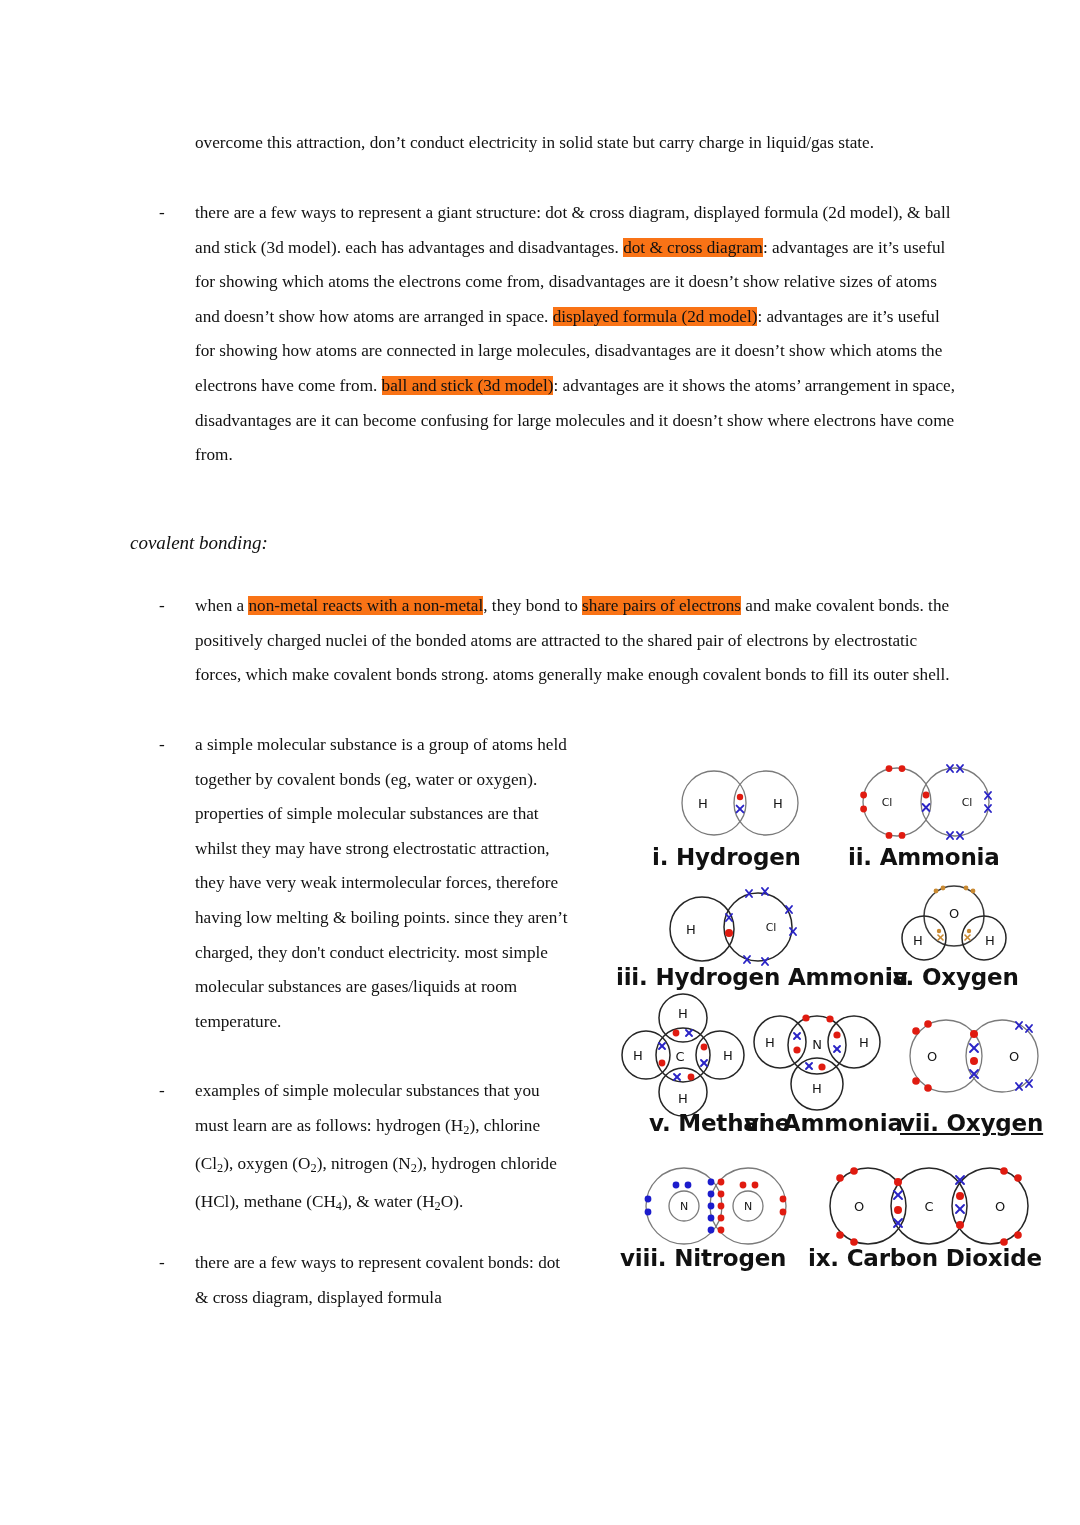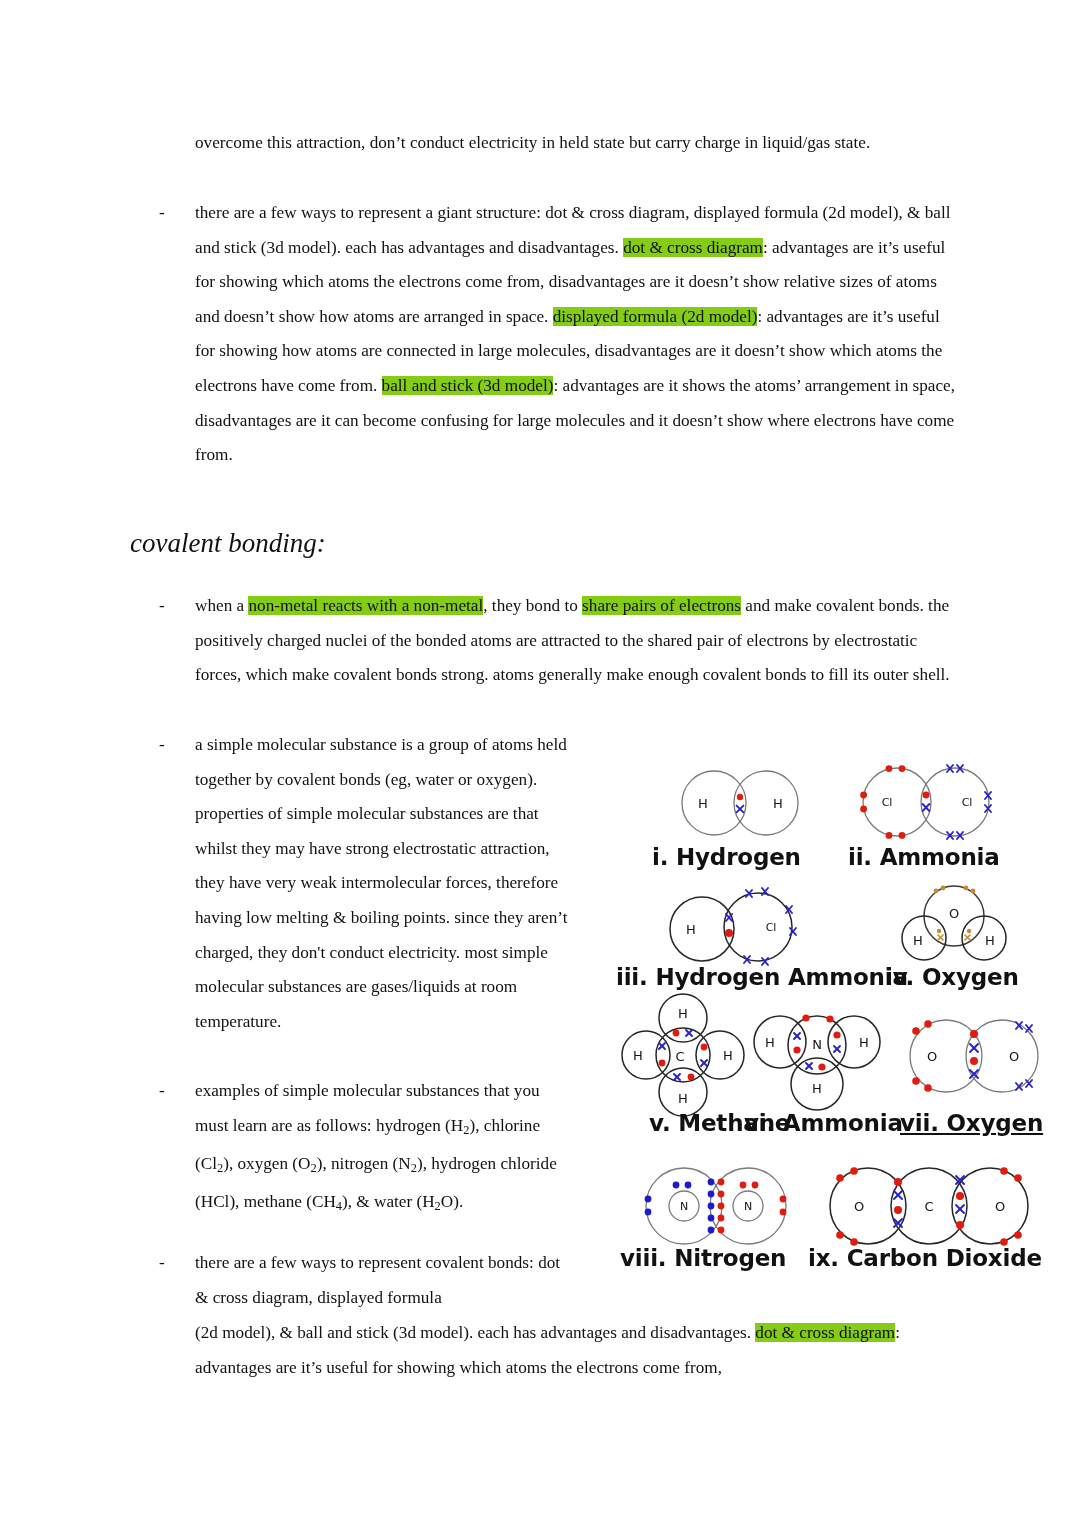--- a/index.html
+++ b/index.html
@@ -16,27 +16,27 @@
     position:relative;
     font-size:17.2px;
     line-height:34.6px;
     color:#111;
     text-align:left;
   }
   .dash{
     position:absolute;left:-36px;top:0;
     font-size:17.2px;line-height:34.6px;color:#111;
   }
-  .hl{background:#84cc16;}
+  .hl{background:#f97316;}
   .sub{font-size:0.72em;vertical-align:-0.22em;}
 
   h2.section{
     font-family:"Liberation Serif","DejaVu Serif",serif;
     font-style:italic;font-weight:400;
-    font-size:27px;line-height:30px;
+    font-size:19px;line-height:30px;
     margin:0;color:#111;
   }
 
   
   .figure{position:absolute;}
   .fig-label{
     position:absolute;
     font-family:"DejaVu Sans","Liberation Sans",sans-serif;
     font-weight:700;font-size:23px;color:#111;
     white-space:nowrap;letter-spacing:-0.2px;
@@ -56,21 +56,21 @@
   .x-blue{stroke:#2a24c6;stroke-width:1.9;stroke-linecap:round;}
   .x-tan{stroke:#c98a32;stroke-width:1.6;stroke-linecap:round;}
 </style>
 </head>
 <body>
 
 <div class="page">
 
   <div class="block" style="left:195px;top:126px;width:760px;">
     <div class="para">
-      <span>overcome this attraction, don’t conduct electricity in held state but carry charge in liquid/gas state.</span>
+      <span>overcome this attraction, don’t conduct electricity in solid state but carry charge in liquid/gas state.</span>
     </div>
   </div>
 
   <div class="block" style="left:195px;top:196px;width:760px;">
     <span class="dash">-</span>
     <div class="para"><span>there are a few ways to represent a giant structure: dot &amp; cross diagram, displayed formula (2d model), &amp; ball and stick (3d model). each has advantages and disadvantages. </span><span class="hl">dot &amp; cross diagram</span><span>: advantages are it’s useful for showing which atoms the electrons come from, disadvantages are it doesn’t show relative sizes of atoms and doesn’t show how atoms are arranged in space. </span><span class="hl">displayed formula (2d model)</span><span>: advantages are it’s useful for showing how atoms are connected in large molecules, disadvantages are it doesn’t show which atoms the electrons have come from. </span><span class="hl">ball and stick (3d model)</span><span>: advantages are it shows the atoms’ arrangement in space, disadvantages are it can become confusing for large molecules and it doesn’t show where electrons have come from.</span></div>
   </div>
 
   <h2 class="section" style="position:absolute;left:130px;top:528px;">covalent bonding:</h2>
 
@@ -89,23 +89,20 @@
     <div class="para"><span>examples of simple molecular substances that you must learn are as follows: hydrogen (H</span><span class="sub">2</span><span>), chlorine (Cl</span><span class="sub">2</span><span>), oxygen (O</span><span class="sub">2</span><span>), nitrogen (N</span><span class="sub">2</span><span>), hydrogen chloride (HCl), methane (CH</span><span class="sub">4</span><span>), &amp; water (H</span><span class="sub">2</span><span>O).</span></div>
   </div>
 
   <div class="block" style="left:195px;top:1246px;width:380px;">
     <span class="dash">-</span>
     <div class="para"><span>there are a few ways to represent covalent bonds: dot &amp; cross diagram, displayed formula </span></div>
   </div>
 
   <div class="block" style="left:195px;top:1246px;width:760px;height:104px;overflow:hidden;clip-path:inset(70px 0 0 0);">
     <div class="para"><span style="visibility:hidden">there are a few ways to represent covalent bonds: dot &amp; cross diagram, displayed formula </span></div>
-  </div>
-  <div class="block" style="left:195px;top:1316px;width:760px;">
-    <div class="para"><span>(2d model), &amp; ball and stick (3d model). each has advantages and disadvantages. </span><span class="hl">dot &amp; cross </span><span class="hl">diagram</span><span>: advantages are it’s useful for showing which atoms the electrons come from,</span></div>
   </div>
 
   <div class="figure" style="left:620px;top:752px;width:420px;height:530px;">
 
     <svg style="position:absolute;left:50px;top:12px;" width="140" height="78" viewBox="0 0 140 78">
       <circle class="atom-ring thin" cx="44" cy="39" r="32"></circle>
       <circle class="atom-ring thin" cx="96" cy="39" r="32"></circle>
       <text class="elem" x="33" y="39">H</text>
       <text class="elem" x="108" y="39">H</text>
       <circle class="dot-red" cx="70" cy="33" r="3.2"></circle>

